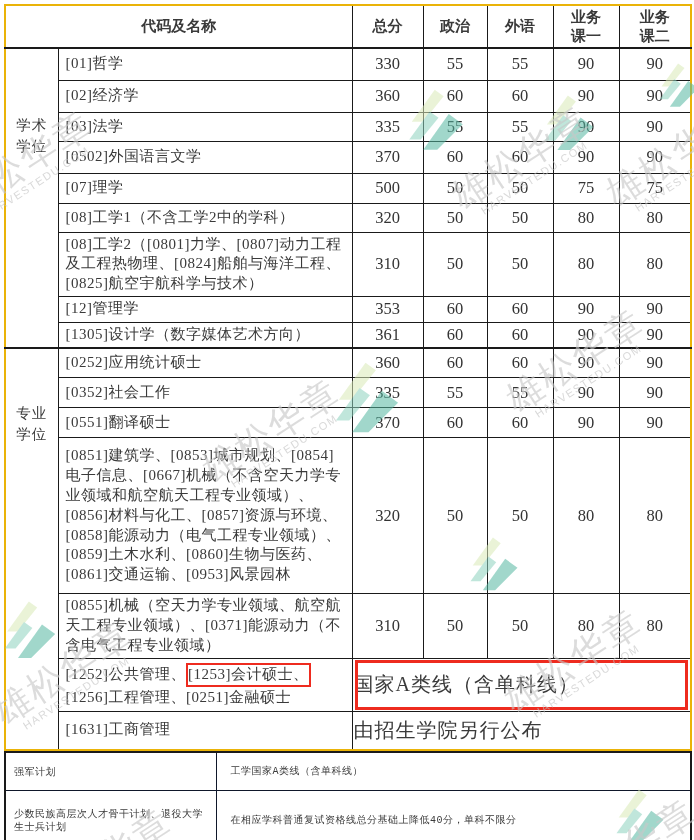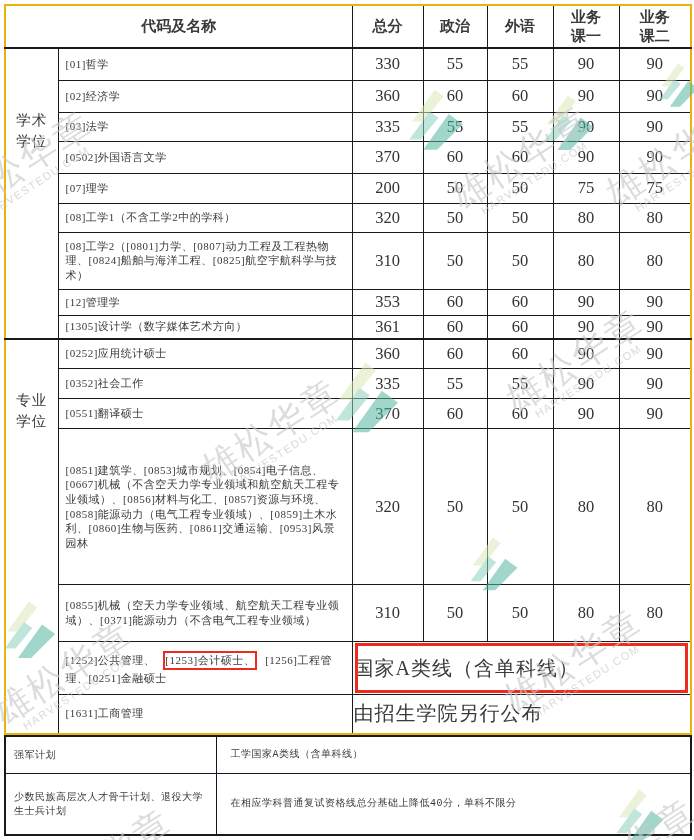--- a/index.html
+++ b/index.html
@@ -28,38 +28,38 @@
   tr.hdr-row{height:43px;}
   tr.hdr-row th{border-bottom:2px solid #1a1a1a;}
   td.sec{
     text-align:center;font-size:14.5px;letter-spacing:1px;
   }
   td.sec .sec-inner{width:2.4em;margin:0 auto;line-height:1.45;position:relative;}
   td.sec .up-a{top:-62px;}
   td.sec .up-p{top:-125px;}
   tr.sec-start td{border-top:2px solid #1a1a1a;}
   td.nm{
-    font-size:11px;text-align:left;padding:2px 6px 2px 7px;
+    font-size:15px;text-align:left;padding:2px 6px 2px 7px;
     line-height:1.32;letter-spacing:0.5px;font-family:Liberation Serif, serif;
   }
   td.sc{
     font-size:16.5px;text-align:center;color:#333;
   }
   td.merged-note{
     font-size:20px;text-align:left;letter-spacing:1px;position:relative;
   }
   .red-frame{
     position:absolute;inset:1px 2px;
     border:3px solid #ee2b1f;
     pointer-events:none;
   }
   .red-inline{
     display:inline-block;
     border:2.5px solid #ee2b1f;
-    padding:0 0;margin:1px 8px;
+    padding:0 0;margin:1px 0;
   }
   table.footer{border:2px solid #1a1a1a;border-top:2px solid #1a1a1a;}
   table.footer td{
     border:1px solid #0f172a;vertical-align:middle;box-sizing:border-box;
     font-size:10px;line-height:1.35;letter-spacing:0.5px;
   }
   td.ft-label{padding:2px 6px 2px 8px;}
   td.ft-value{padding:2px 6px 2px 14px;font-family:Liberation Mono, monospace;}
   
   .wm-text{
@@ -203,21 +203,21 @@
     <tr style="height:32px">
       <td class="nm">[0502]外国语言文学</td>
       <td class="sc">370</td>
       <td class="sc">60</td>
       <td class="sc">60</td>
       <td class="sc">90</td>
       <td class="sc">90</td>
     </tr>
     <tr style="height:30px">
       <td class="nm">[07]理学</td>
-      <td class="sc">200</td>
+      <td class="sc">500</td>
       <td class="sc">50</td>
       <td class="sc">50</td>
       <td class="sc">75</td>
       <td class="sc">75</td>
     </tr>
     <tr style="height:29px">
       <td class="nm">[08]工学1（不含工学2中的学科）</td>
       <td class="sc">320</td>
       <td class="sc">50</td>
       <td class="sc">50</td>

